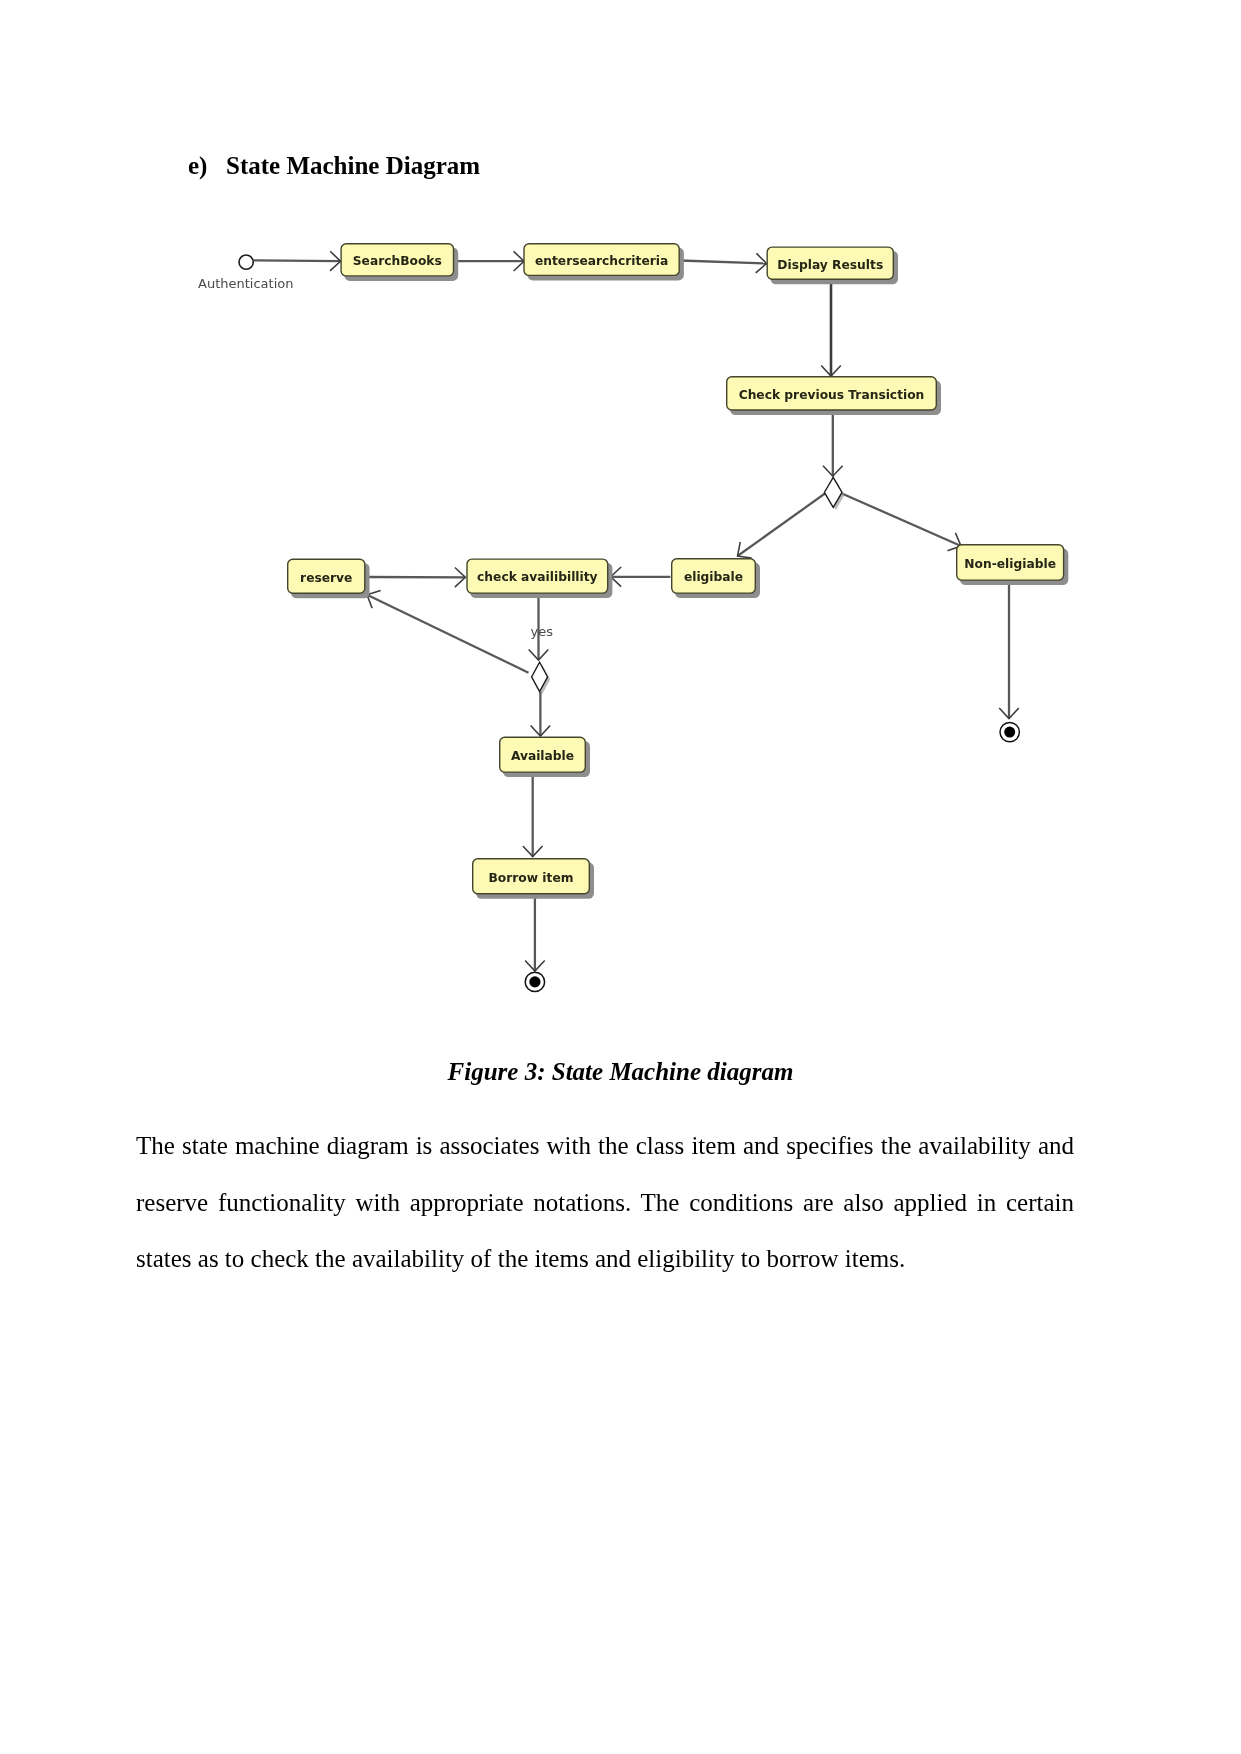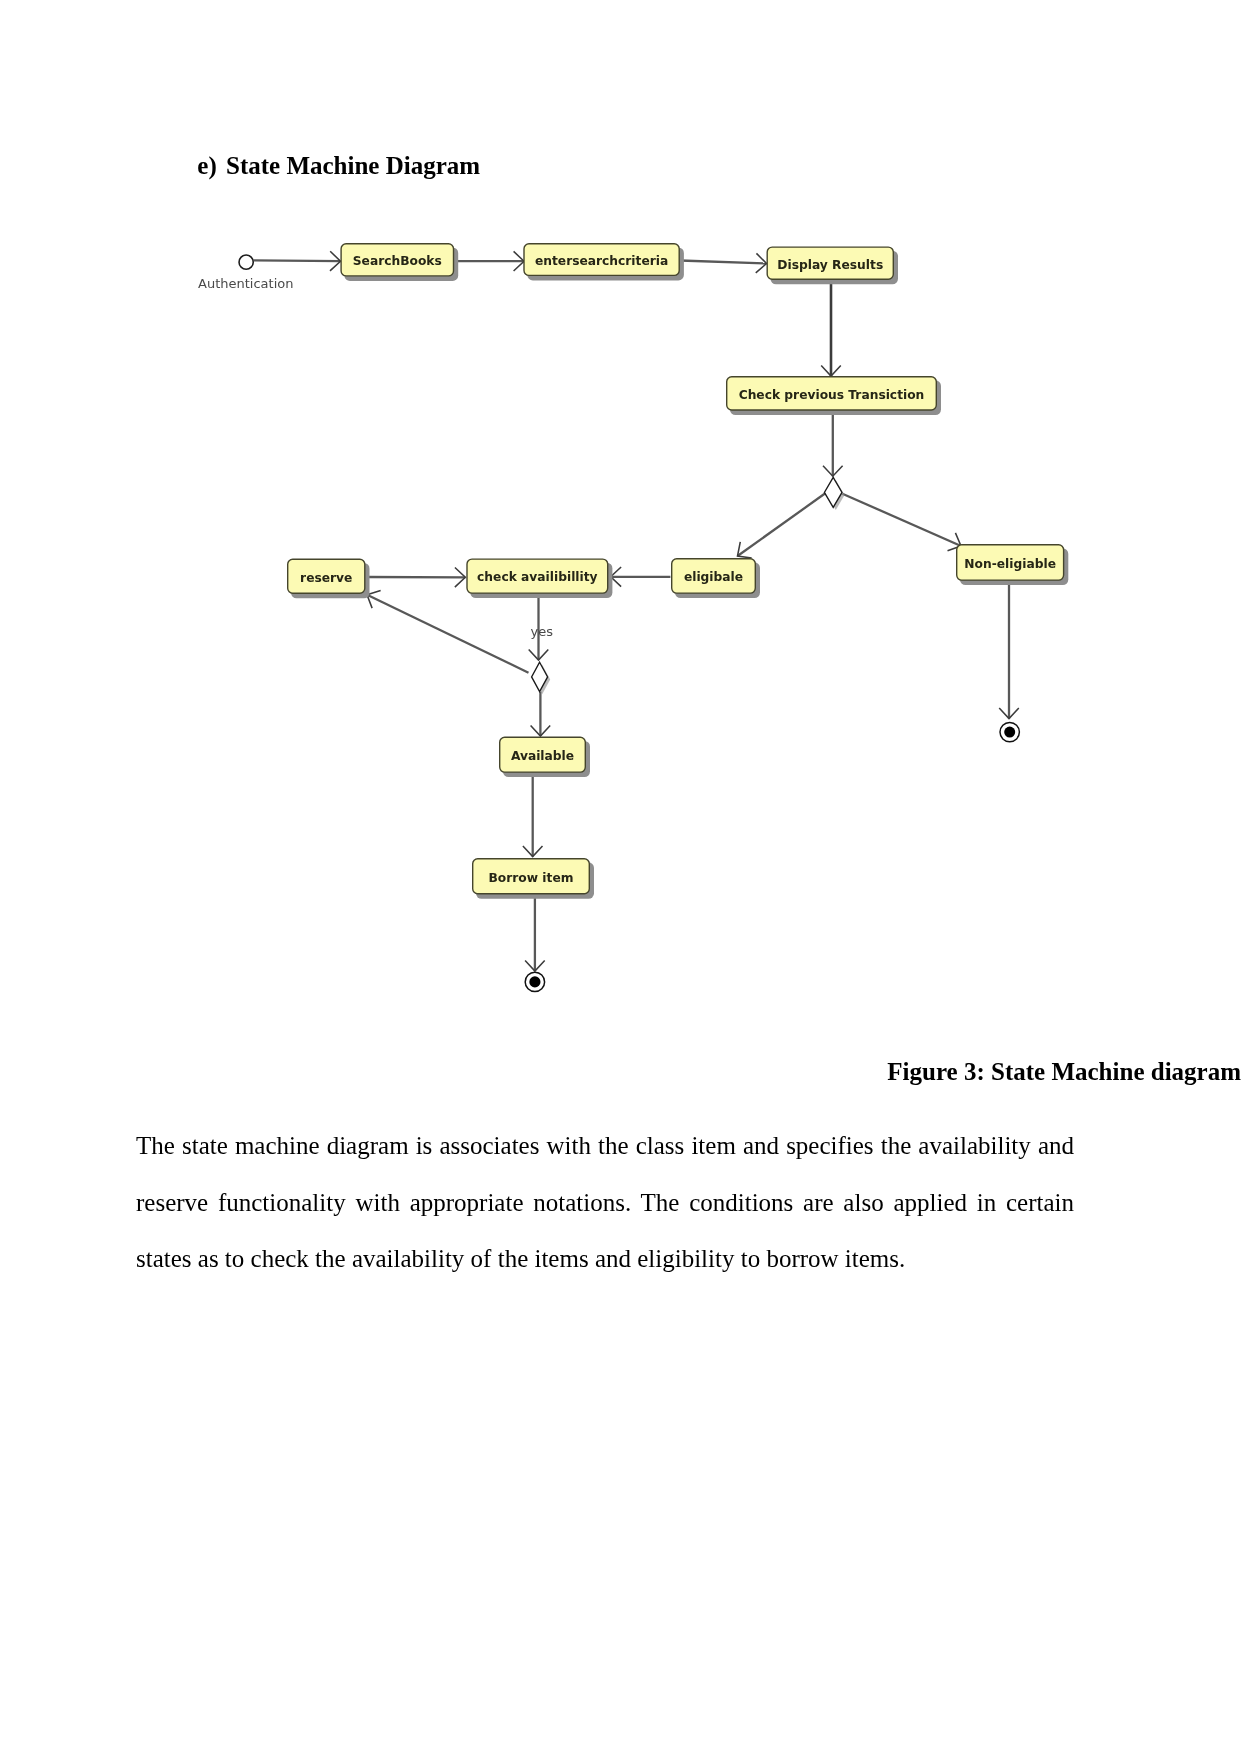--- a/index.html
+++ b/index.html
@@ -2,24 +2,24 @@
 <html><head>
 <meta charset="utf-8">
 <title>State Machine Diagram</title>
 <style>
   html,body{margin:0;padding:0;background:#ffffff;}
   body{width:1241px;height:1754px;position:relative;overflow:hidden;
        font-family:"Liberation Serif",serif;color:#000;
        -webkit-font-smoothing:antialiased;}
   .page{position:absolute;left:0;top:0;width:1241px;height:1754px;}
   #heading{position:absolute;left:188px;top:152.5px;font-size:25px;font-weight:bold;
-           white-space:nowrap;line-height:1;text-align:center;}
+           white-space:nowrap;line-height:1;}
   #heading .marker{display:inline-block;width:38px;}
-  #figure{position:absolute;left:0;top:1059px;width:1241px;text-align:right;
-          font-size:25px;font-weight:bold;line-height:1;}
+  #figure{position:absolute;left:0;top:1059px;width:1241px;text-align:center;
+          font-size:25px;font-weight:bold;line-height:1;font-style:italic;}
   #para{position:absolute;left:136px;top:1118px;width:938px;font-size:25px;
         text-align:justify;line-height:56.6px;}
   #diagram{position:absolute;left:0;top:0;}
   .st-label{font-family:"DejaVu Sans",sans-serif;font-weight:bold;font-size:12.25px;fill:#262616;}
   .plain-label{font-family:"DejaVu Sans",sans-serif;font-weight:normal;font-size:13px;fill:#4a4a4a;}
 </style>
 </head>
 <body>
 
 <div class="page">

